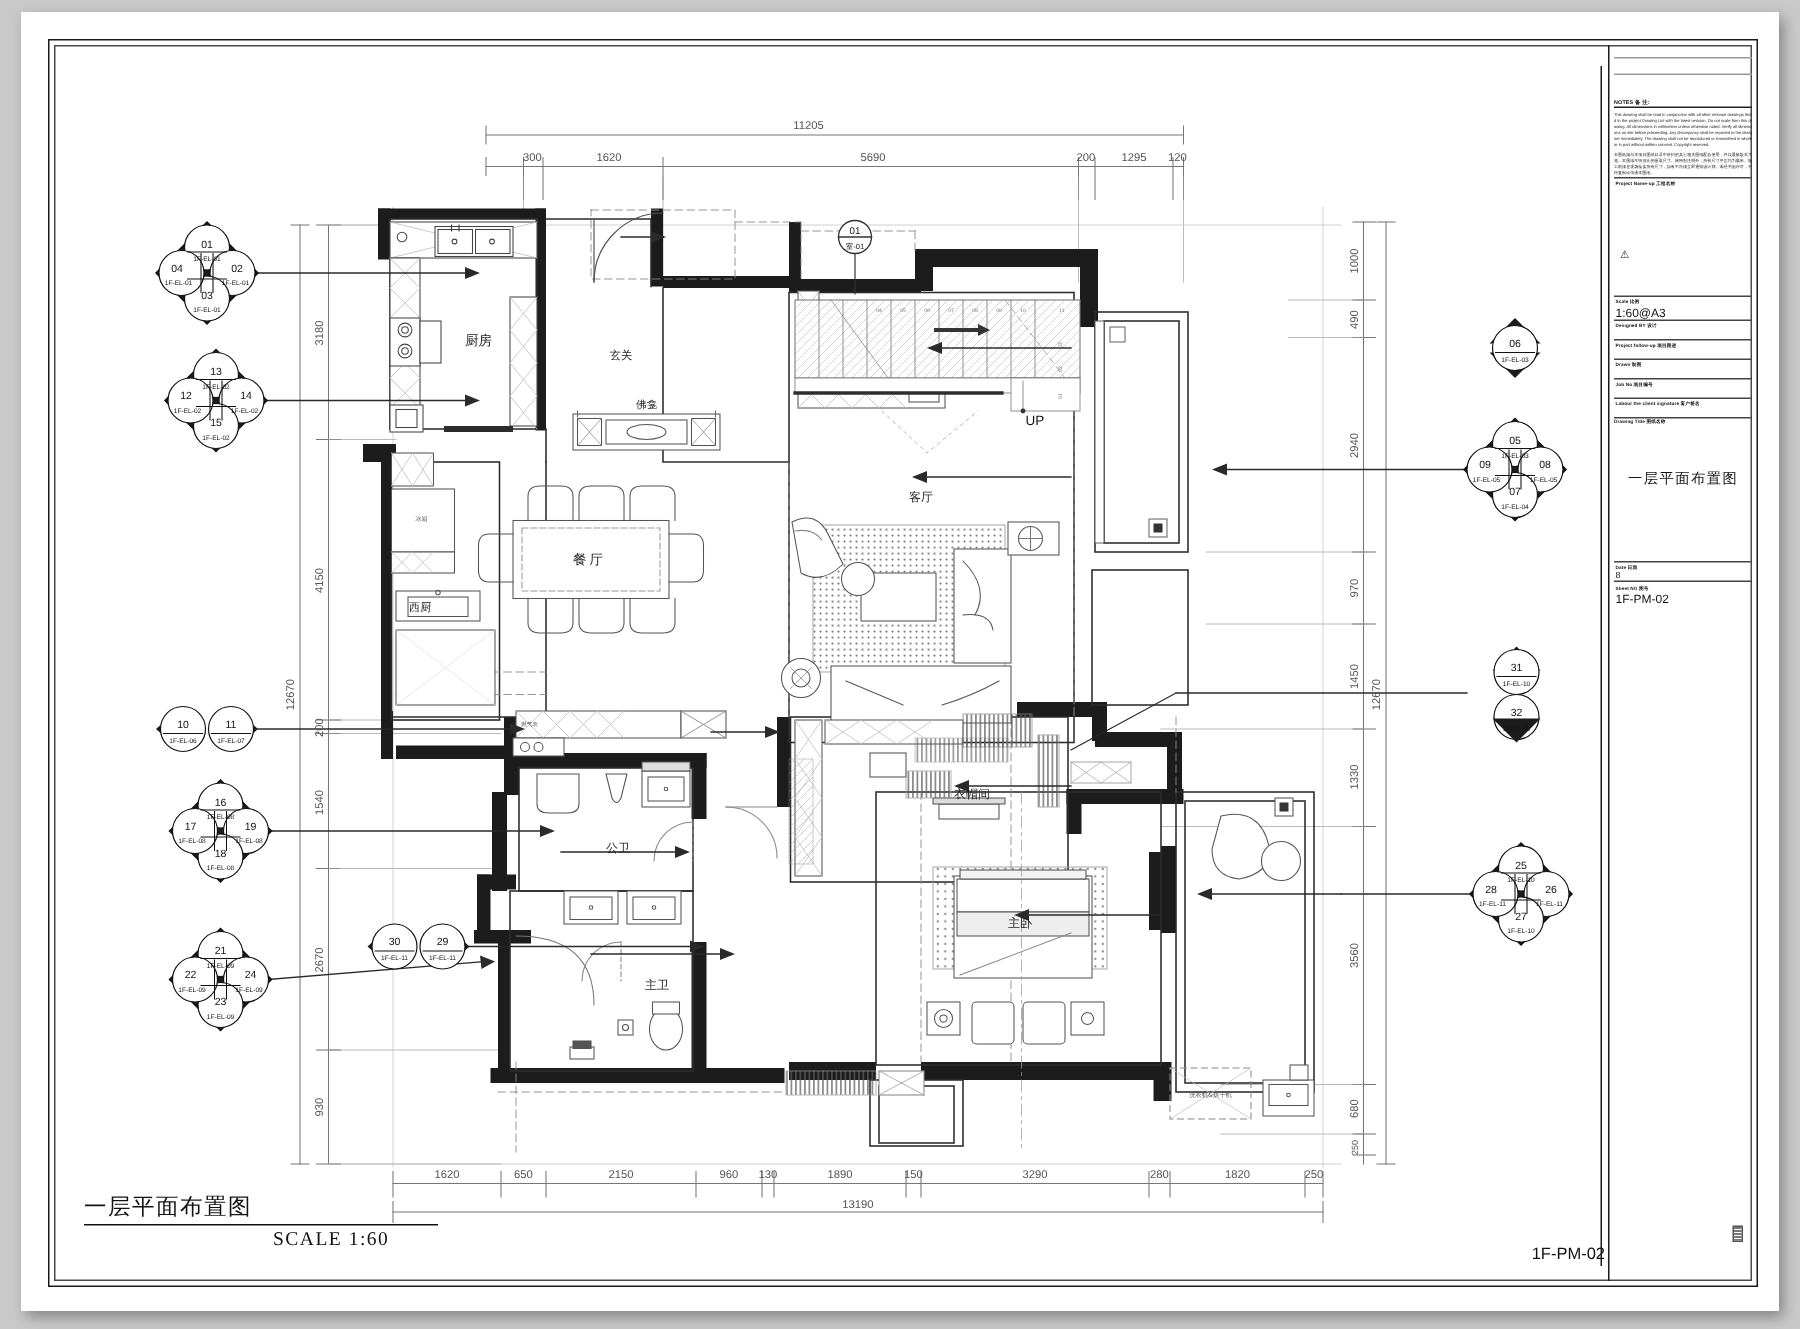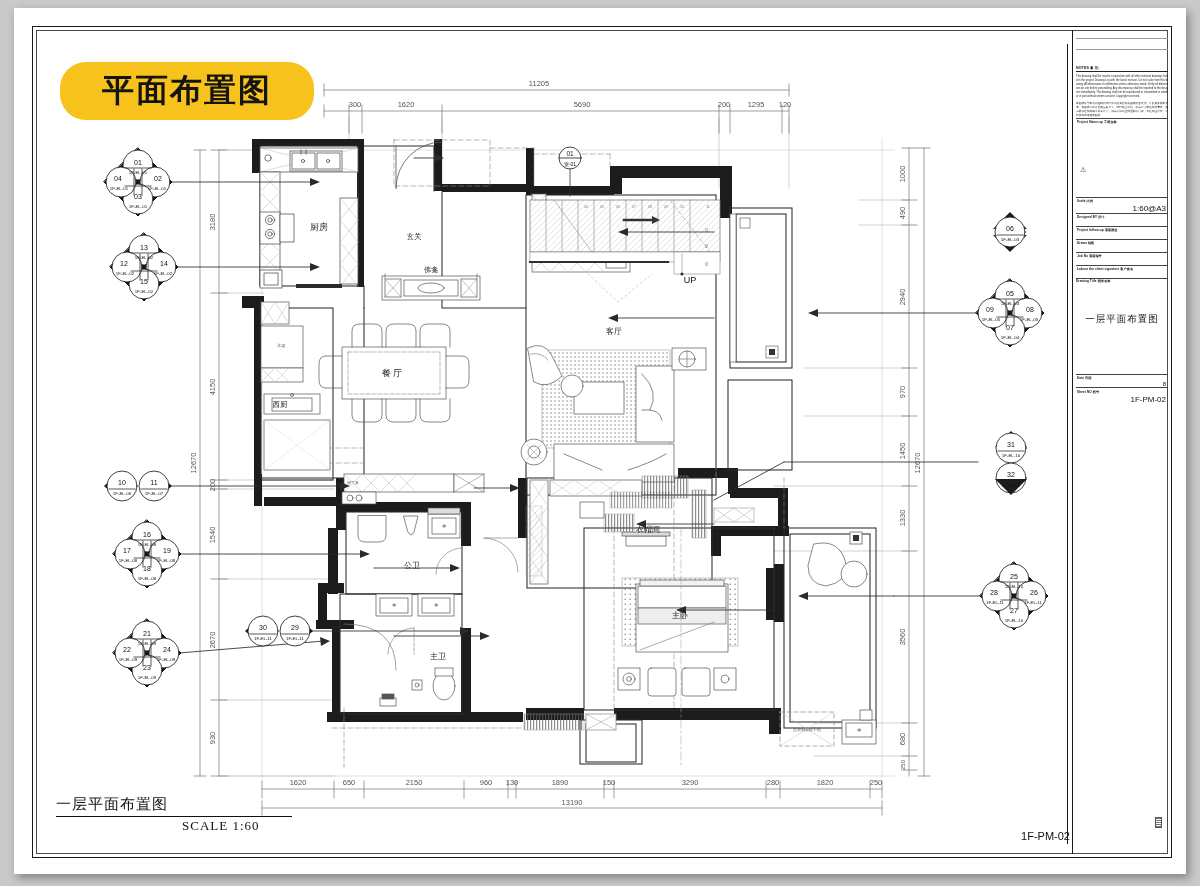--- a/index.html
+++ b/index.html
@@ -53,21 +53,21 @@
   .tb-para {
     font-size:2.7px; line-height:1.45; margin-top:3px;
     text-align:justify; color:#1d1d1d; word-break:break-all;
   }
   .tb-para.cn { margin-top:4px; }
   .tb-field {
     border-top:0.6px solid #444; min-height:13px; padding:1.2px 1px 0 1px;
     position:relative;
   }
   .tb-lbl { font-size:3.1px; font-weight:700; letter-spacing:.1px; }
-  .tb-val { font-size:6px; text-align:right; padding-right:1px; margin-top:1px; }
+  .tb-val { font-size:6px; padding-right:1px; margin-top:1px; }
   .tb-val.big { font-size:8px; }
   .tb-drawtitle {
     border-top:0.6px solid #444; height:96px; position:relative;
   }
   .tb-drawtitle .cnname {
     position:absolute; left:0; right:0; top:34px; text-align:center;
     font-family:"DejaVu Sans", sans-serif; font-size:9.5px; letter-spacing:1px;
   }
   .tb-warn {
     position:absolute; left:4px; top:128px; font-size:7px; color:#222;
@@ -102,23 +102,20 @@
   
   #rightsep { position:absolute; right:118px; top:36px; bottom:30px; border-left:1px solid #1a1a1a;}
 </style>
 </head>
 <body>
 
 <div id="sheet">
   <div id="frame"></div>
   <div id="frame2"></div>
 
-  <div id="title-badge">
-    <span>平面布置图</span>
-  </div>
 
   <div id="rightsep"></div>
 
   <div id="canvas">
     <svg class="layer" viewBox="0 0 1172 866">
       <defs>
         <pattern id="hatchDots" width="4" height="4" patternUnits="userSpaceOnUse">
           <circle cx="1" cy="1" r="0.75" fill="#6f6f6f"></circle>
         </pattern>
         <pattern id="hatchDots2" width="5" height="5" patternUnits="userSpaceOnUse">

